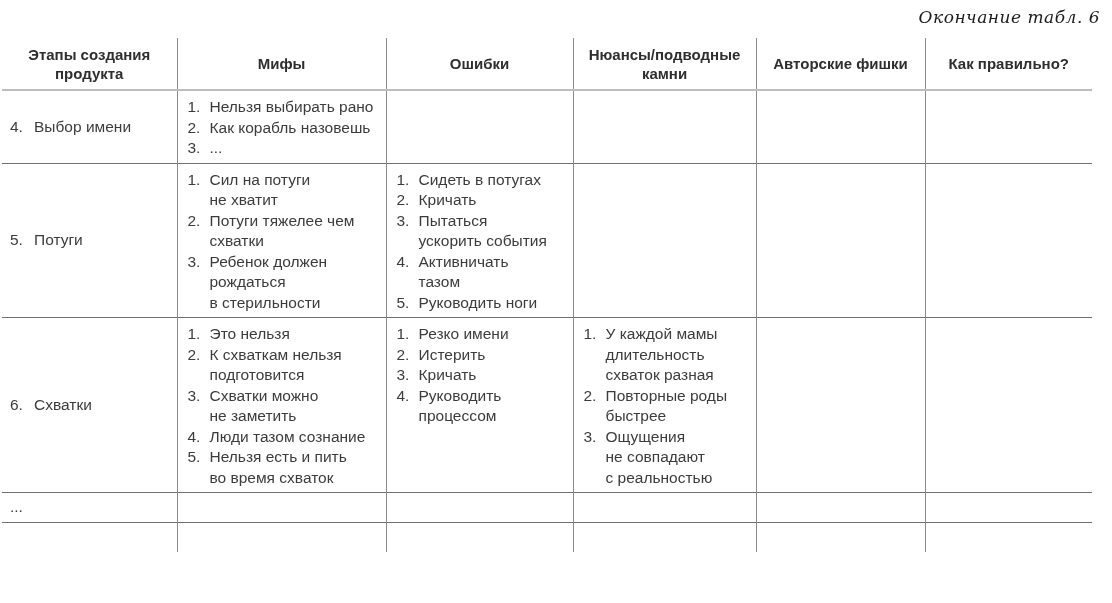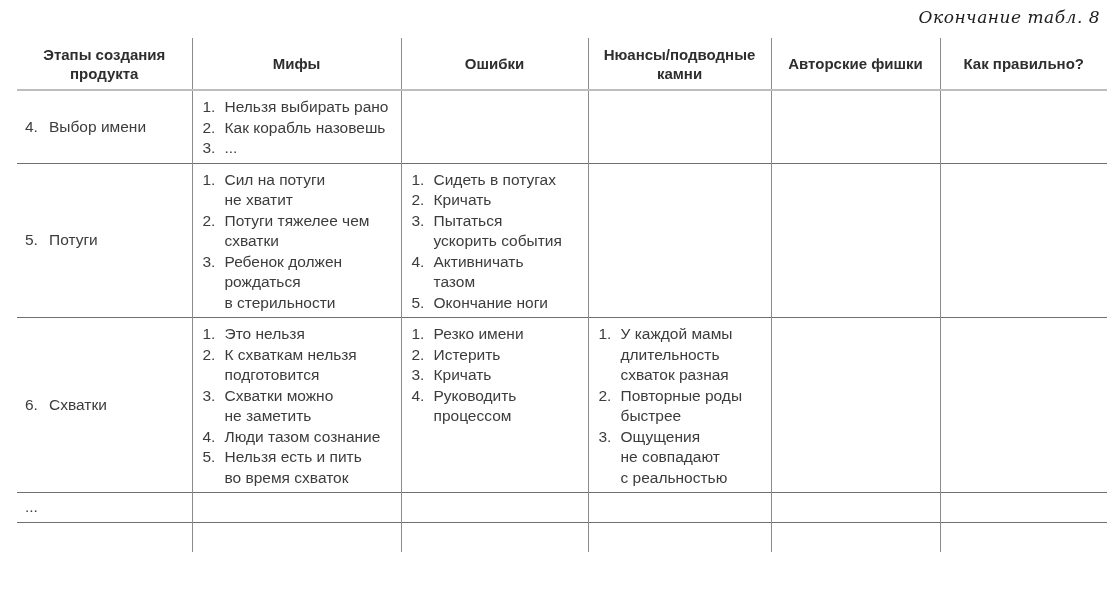--- a/index.html
+++ b/index.html
@@ -6,21 +6,21 @@
   body{
     width:1112px;height:603px;position:relative;background:#ffffff;
     font-family:"Liberation Sans", sans-serif;color:#3c3c3c;overflow:hidden;
   }
   .caption{
     position:absolute;top:7px;right:12px;
     font-family:"DejaVu Serif", serif;font-style:italic;
     font-size:17px;color:#1c1c1c;letter-spacing:0.5px;
   }
   table.grid{
-    position:absolute;left:17px;top:38px;width:1090px;
+    position:absolute;left:2px;top:38px;width:1090px;
     border-collapse:collapse;table-layout:fixed;
   }
   col.c1{width:175px}col.c2{width:209px}col.c3{width:187px}
   col.c4{width:183px}col.c5{width:169px}col.c6{width:167px}
   th,td{border-left:1px solid #8c8c8c;}
   th:first-child,td:first-child{border-left:none;}
   th{
     border-bottom:2px solid #bdbdbd;
     font-weight:bold;font-size:15px;line-height:19px;color:#2e2e2e;
     text-align:center;vertical-align:middle;padding:4px 6px;
@@ -37,21 +37,21 @@
   tr.r5{height:30px}
   .li,.stage{display:flex;font-size:15.5px;line-height:20.5px;}
   .li .num{flex:0 0 auto;width:22px;}
   .stage .num{flex:0 0 auto;width:24px;}
   .num:empty{display:none;}
   .txt{white-space:pre-line;}
 </style>
 </head>
 <body>
 
-<div class="caption">Окончание табл. 8</div>
+<div class="caption">Окончание табл. 6</div>
 
 <table class="grid">
   <colgroup>
     <col class="c1">
       <col class="c2">
       <col class="c3">
     <col class="c4">
       <col class="c5">
       <col class="c6">
   </colgroup>
@@ -133,21 +133,21 @@
             <span class="txt">Пытаться
 ускорить события</span>
           </div>
           <div class="li">
             <span class="num">4.</span>
             <span class="txt">Активничать
 тазом</span>
           </div>
           <div class="li">
             <span class="num">5.</span>
-            <span class="txt">Окончание ноги</span>
+            <span class="txt">Руководить ноги</span>
           </div>
         </td>
     <td></td>
     <td></td>
     <td></td>
   </tr>
 
   <tr class="r2">
     <td class="stage-cell">
       <div class="stage">

